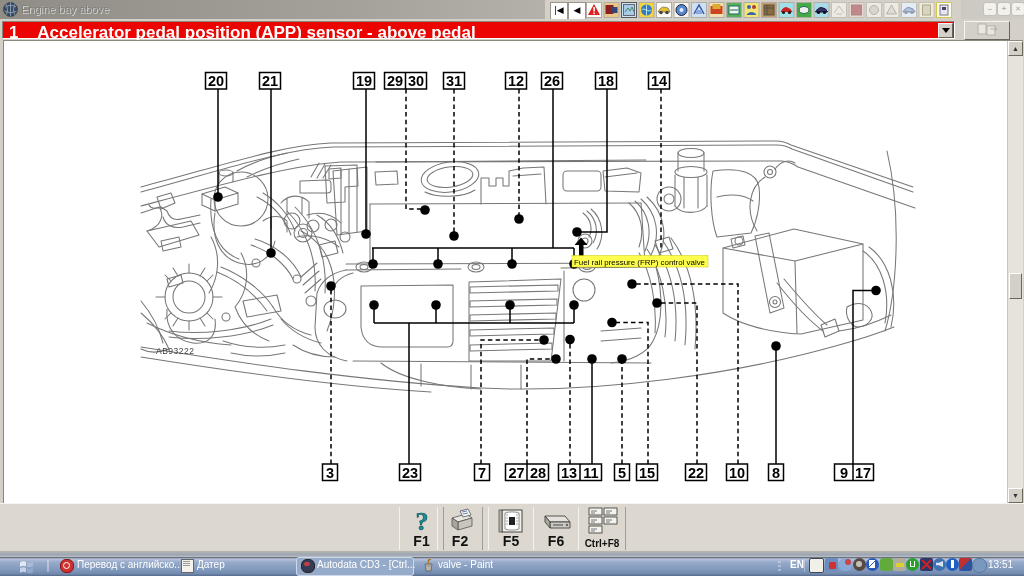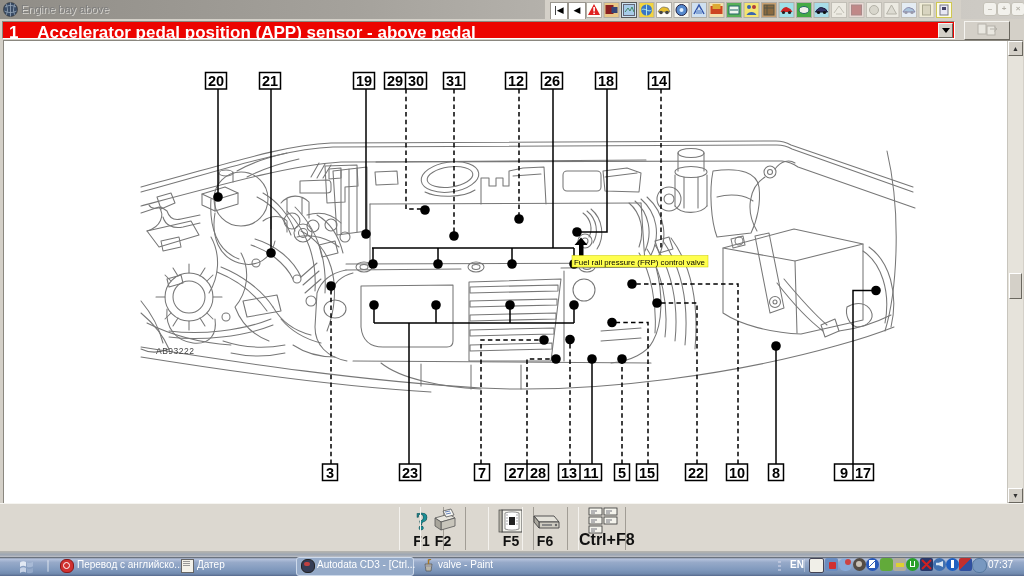--- a/index.html
+++ b/index.html
@@ -465,60 +465,60 @@
     </div>
   </div>
 
   <div class="abs" id="botbar">
     <div class="fbtn" style="left:399px;width:43px">
       <svg width="30" height="28" viewBox="0 0 30 28" style="margin-top:1px">
         <text x="15" y="22" text-anchor="middle" font-family="Liberation Serif" font-size="26" font-weight="bold" fill="#1a8f96" stroke="#0a4a50" stroke-width="0.6">?</text>
       </svg>
       <div class="flabel">F1</div>
     </div>
-    <div class="fbtn" style="left:420px;width:44px">
+    <div class="fbtn" style="left:437px;width:44px">
       <svg width="32" height="28" viewBox="0 0 32 28" style="margin-top:1px">
         <polygon points="8,10 22,6 28,10 14,14" fill="#e8e6de" stroke="#555" stroke-width="0.8"></polygon>
         <polygon points="14,14 28,10 28,18 14,22" fill="#c8c5bb" stroke="#555" stroke-width="0.8"></polygon>
         <polygon points="8,10 14,14 14,22 8,18" fill="#a8a59b" stroke="#555" stroke-width="0.8"></polygon>
         <polygon points="16,3 24,1 27,7 19,9" fill="#f6f6f2" stroke="#555" stroke-width="0.8"></polygon>
         <path d="M18,4 L23,3 M19,6 L24,5" stroke="#4466aa" stroke-width="0.8"></path>
       </svg>
       <div class="flabel">F2</div>
     </div>
     <div class="fbtn" style="left:488px;width:44px">
       <svg width="30" height="28" viewBox="0 0 30 28" style="margin-top:1px">
         <rect x="6" y="2" width="20" height="22" fill="#f2f1ea" stroke="#444" stroke-width="1"></rect>
         <rect x="3" y="2" width="3" height="22" fill="#b8b5aa" stroke="#444" stroke-width="0.7"></rect>
         <path d="M9,5 C13,3.5 19,3.5 23,5 L23,21 C19,22.5 13,22.5 9,21 Z" fill="#fff" stroke="#666" stroke-width="0.7"></path>
         <rect x="13" y="9" width="6" height="8" fill="#222"></rect>
         <path d="M10,7 L12,7 M10,10 L12,10 M10,13 L12,13 M10,16 L12,16 M20,7 L22,7 M20,10 L22,10 M20,13 L22,13 M20,16 L22,16" stroke="#888" stroke-width="0.7"></path>
       </svg>
       <div class="flabel">F5</div>
     </div>
-    <div class="fbtn" style="left:522px;width:44px">
+    <div class="fbtn" style="left:533px;width:44px">
       <svg width="34" height="28" viewBox="0 0 34 28" style="margin-top:1px">
         <polygon points="6,8 26,8 31,14 11,14" fill="#e4e2da" stroke="#444" stroke-width="0.9"></polygon>
         <polygon points="11,14 31,14 31,20 11,20" fill="#cecbc1" stroke="#444" stroke-width="0.9"></polygon>
         <polygon points="6,8 11,14 11,20 6,14" fill="#aaa79d" stroke="#444" stroke-width="0.9"></polygon>
         <rect x="14" y="16" width="10" height="2" fill="#888"></rect>
         <circle cx="28" cy="17" r="1.2" fill="#666"></circle>
       </svg>
       <div class="flabel">F6</div>
     </div>
     <div class="fbtn" style="left:578px;width:46px">
       <svg width="34" height="28" viewBox="0 0 34 28" style="margin-top:0">
         <rect x="4" y="1" width="13" height="7" fill="#f4f3ec" stroke="#333" stroke-width="0.8"></rect>
         <rect x="19" y="1" width="13" height="7" fill="#f4f3ec" stroke="#333" stroke-width="0.8"></rect>
         <rect x="4" y="10" width="13" height="7" fill="#f4f3ec" stroke="#333" stroke-width="0.8"></rect>
         <rect x="19" y="10" width="13" height="7" fill="#f4f3ec" stroke="#333" stroke-width="0.8"></rect>
         <rect x="4" y="19" width="13" height="7" fill="#f4f3ec" stroke="#333" stroke-width="0.8"></rect>
         <path d="M6,4 L12,4 M6,6 L10,6 M21,4 L27,4 M21,6 L25,6 M6,13 L12,13 M6,15 L10,15 M21,13 L27,13 M21,15 L25,15 M6,22 L12,22 M6,24 L10,24" stroke="#555566" stroke-width="0.8"></path>
       </svg>
-      <div class="flabel" style="font-size:16px">Ctrl+F8</div>
+      <div class="flabel" style="font-size:10px">Ctrl+F8</div>
     </div>
   </div>
   <div class="abs" id="botedge"></div>
 
   <div class="abs" id="taskbar">
 
     <svg class="abs" style="left:19px;top:4px;position:absolute" width="16" height="15" viewBox="0 0 16 15">
       <path d="M1,3.5 Q4,1.5 7,3 L7,7.5 Q4,6 1,8 Z" fill="#e2e9f4"></path>
       <path d="M8,3.2 Q11,4.6 14,2.8 L14,7.2 Q11,9 8,7.7 Z" fill="#a8bad6"></path>
       <path d="M1,9.5 Q4,7.5 7,9 L7,13.5 Q4,12 1,14 Z" fill="#c6d2e6"></path>
@@ -567,14 +567,14 @@
     <div class="tray" style="left:920px;background:#28386a"></div>
     <svg class="abs" style="left:920px;top:3px" width="13" height="13">
       <path d="M2,2 L11,11 M11,2 L2,11" stroke="#d02020" stroke-width="2"></path>
     </svg>
     <div class="tray" style="left:933px;background:#4070b0;border-radius:7px"></div>
     <div class="abs" style="left:936px;top:6px;width:7px;height:6px;background:#d8e4f0;clip-path:polygon(0 30%,40% 30%,100% 0,100% 100%,40% 70%,0 70%)"></div>
     <div class="tray" style="left:946px;background:#2060c0;border-radius:7px"></div>
     <div class="abs" style="left:951px;top:5px;width:2.5px;height:8px;background:#fff"></div>
     <div class="tray" style="left:959px;background:linear-gradient(135deg,#c03030 50%,#3050a0 50%)"></div>
     <div class="tray" style="left:972px;background:#7898c0;border-radius:7px;border:1px solid #56789e"></div>
-    <div class="abs tbtxt" style="left:988px">07:37</div>
+    <div class="abs tbtxt" style="left:988px">13:51</div>
   </div>
 
 </body></html>

